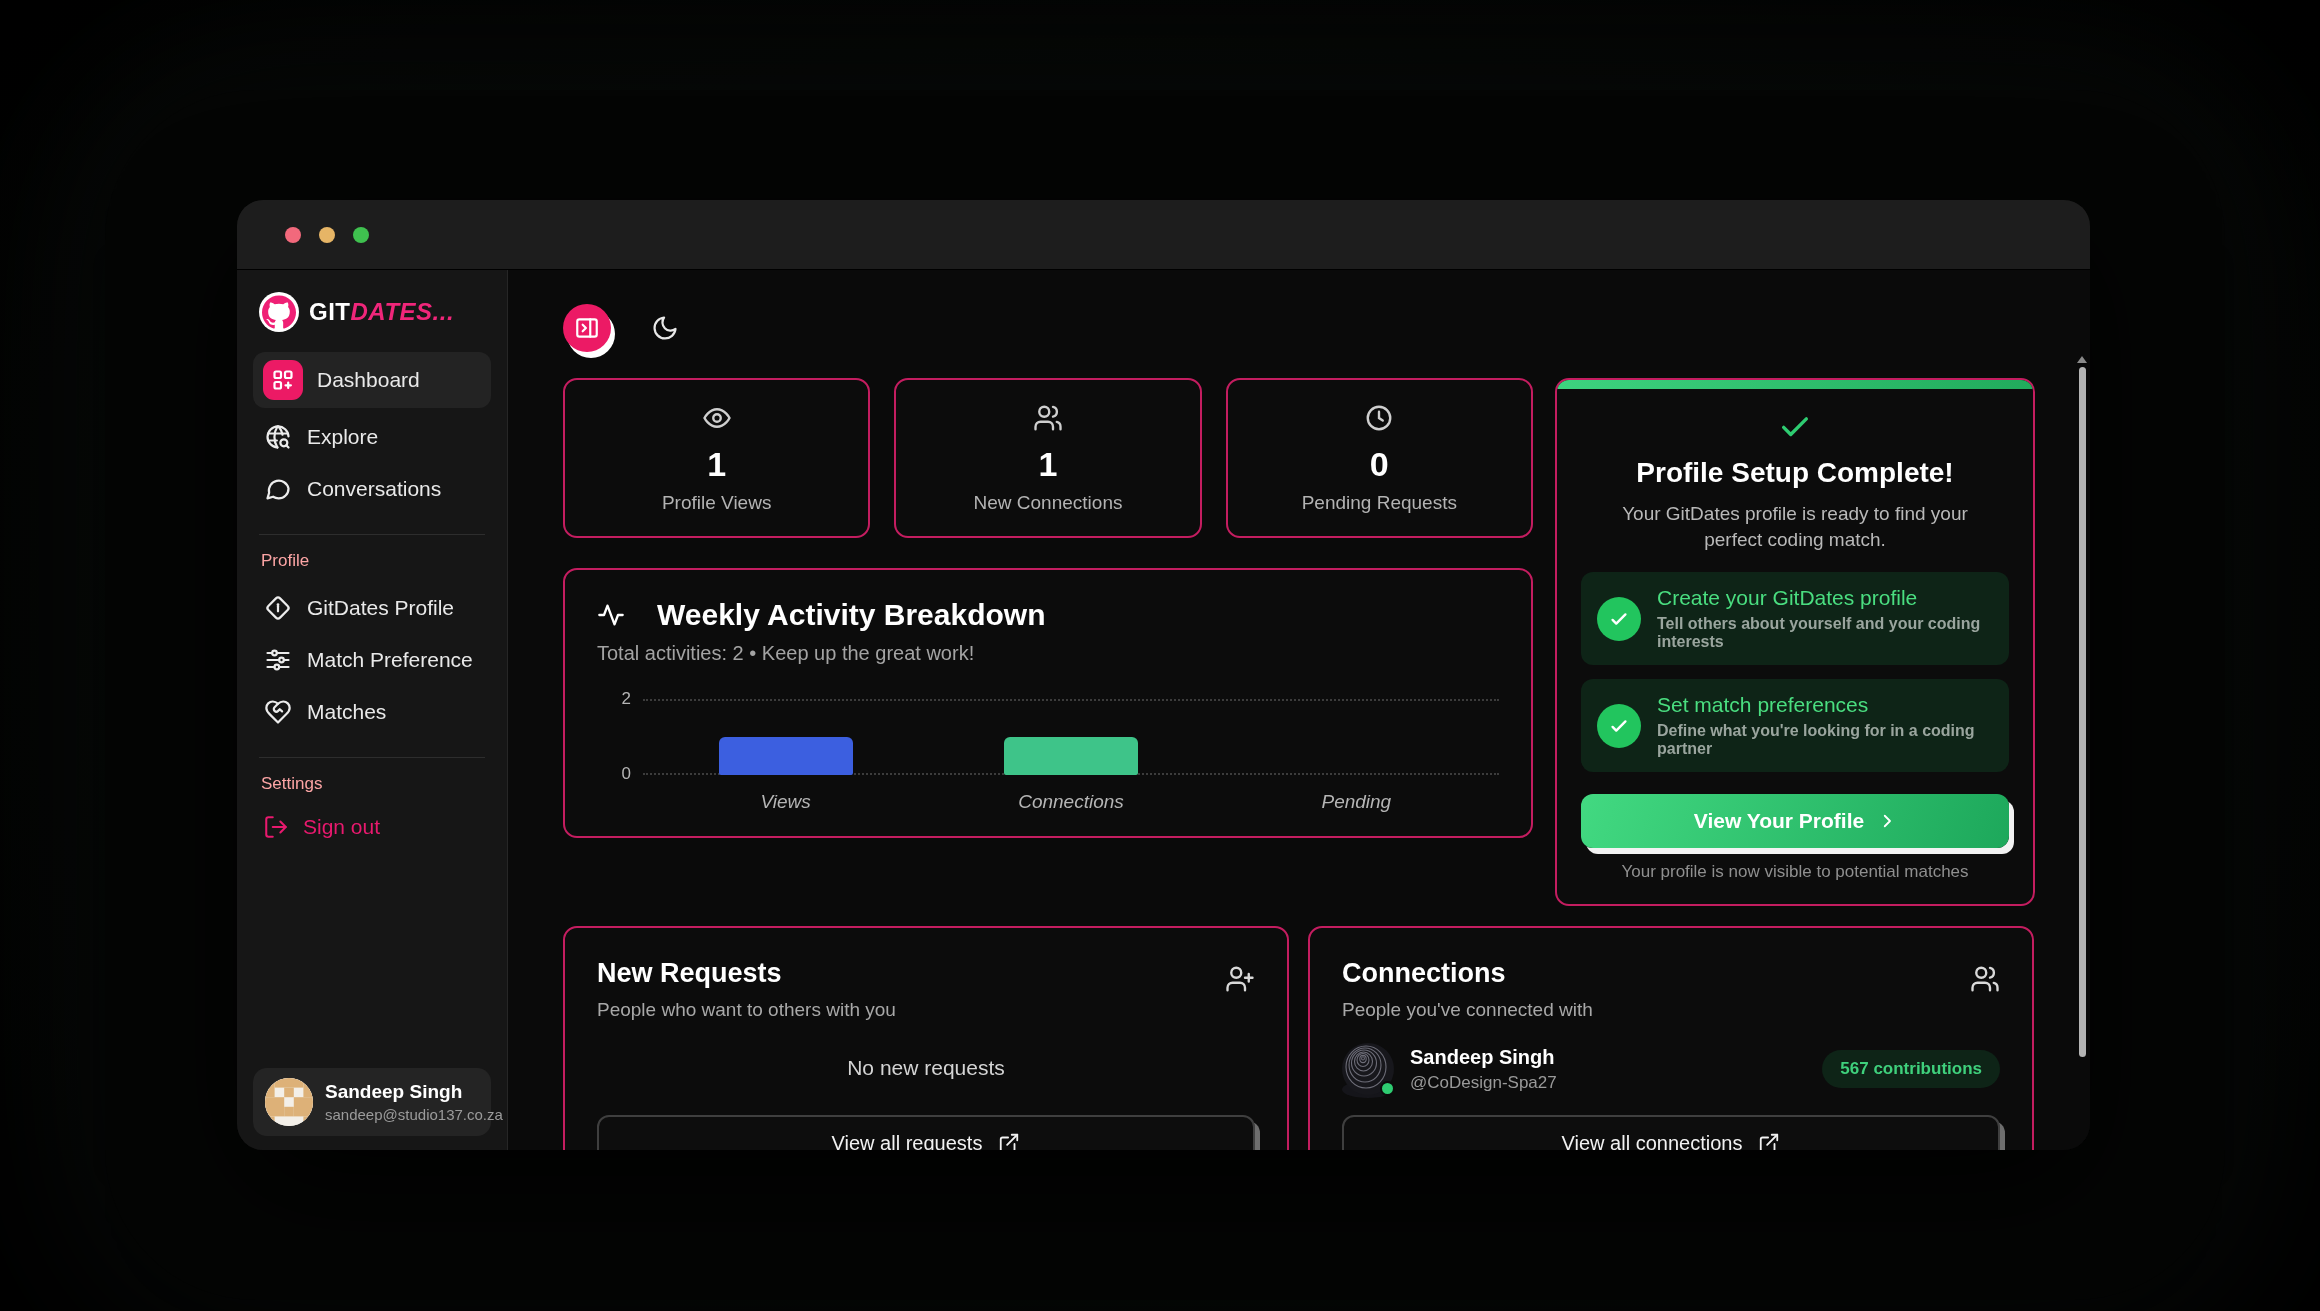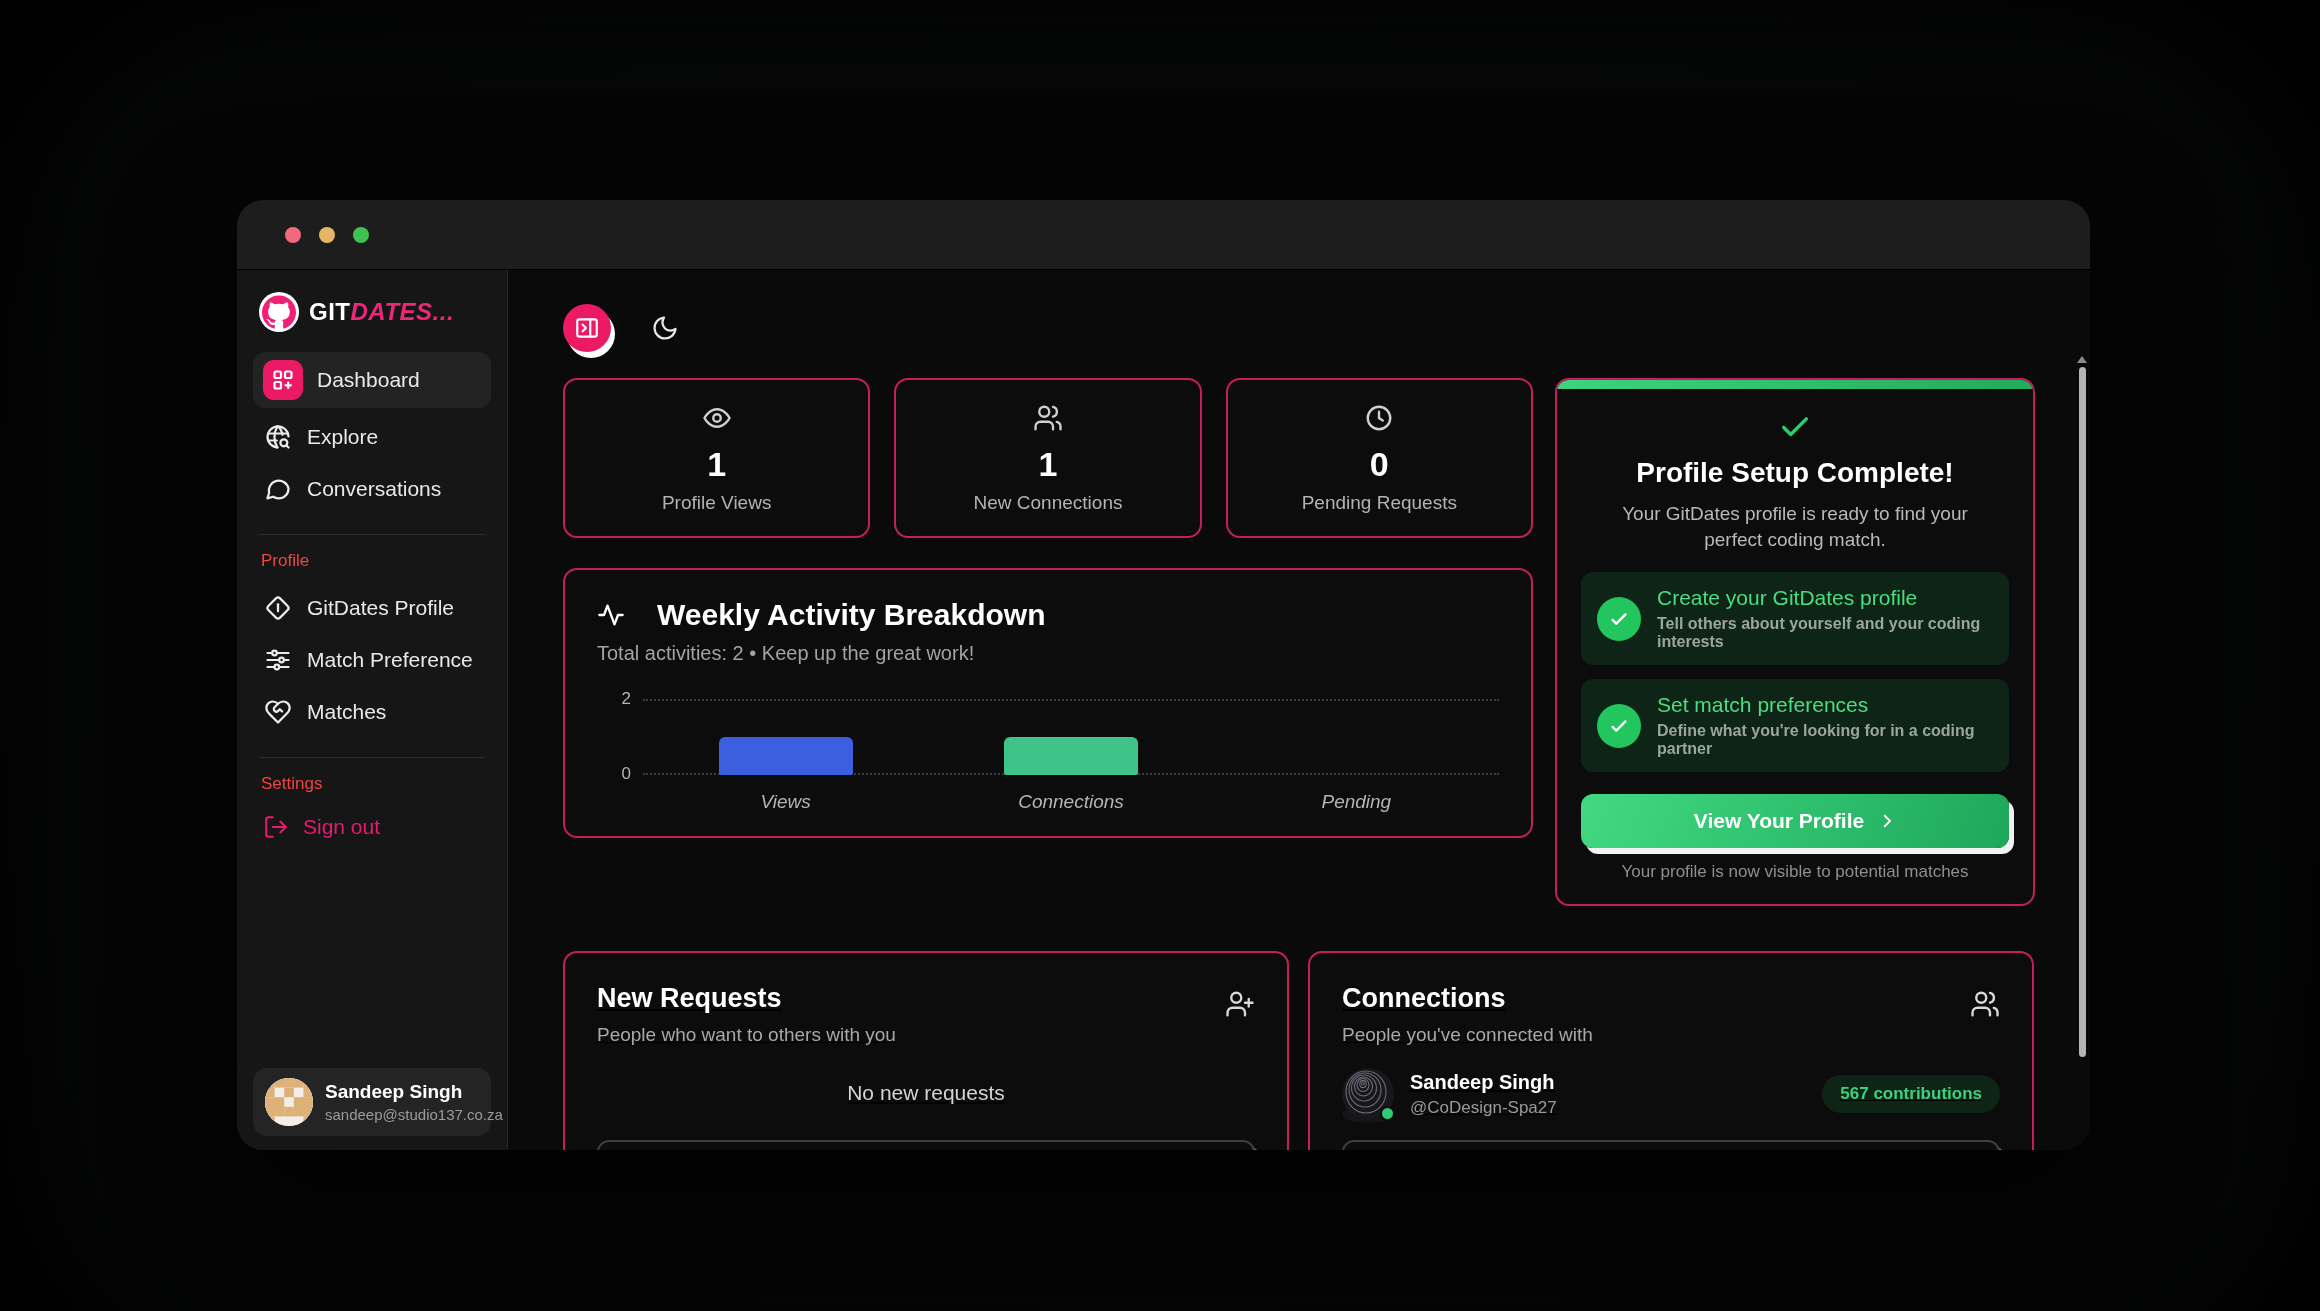--- a/index.html
+++ b/index.html
@@ -33,21 +33,21 @@
   .nav-item { display:flex; align-items:center; gap:14px; padding:8px 10px; border-radius:12px;
               color:#e9e9e9; font-size:21px; cursor:pointer; margin-bottom:6px; }
   .nav-item.active { background:#232323; }
   .nav-ico-plain { width:30px; height:30px; color:#ececec; display:flex; align-items:center; justify-content:center; }
   .nav-ico-plain svg { width:28px; height:28px; }
   .nav-ico-box { width:40px; height:40px; border-radius:11px; background:#ec1a65; color:#fff;
                  display:flex; align-items:center; justify-content:center; }
   .nav-ico-box svg { width:24px; height:24px; }
 
   .side-divider { border-top:1px solid #2d2d2d; margin:16px 6px; }
-  .section-label { color:#ef4444; font-size:17px; padding:0 8px 14px 8px; }
+  .section-label { color:#fca5a5; font-size:17px; padding:0 8px 14px 8px; }
   .signout { display:flex; align-items:center; gap:14px; color:#e8196e; font-size:21px;
              padding:6px 10px; cursor:pointer; }
   .signout svg { width:26px; height:26px; }
   .side-spacer { flex:1; }
   .user-card { background:#242424; border-radius:14px; padding:10px 12px; display:flex;
                align-items:center; gap:12px; }
   .user-avatar { width:48px; height:48px; border-radius:50%; overflow:hidden; background:#f3efe8;
                  flex:0 0 48px; }
   .user-name { color:#fff; font-size:19px; font-weight:700; }
   .user-email { color:#9b9b9b; font-size:15px; margin-top:3px; }
@@ -113,21 +113,21 @@
   .si-desc { color:#9aa59e; font-size:16px; margin-top:5px;font-weight:bold; }
   .view-profile-btn { margin-top:22px; align-self:stretch; height:54px; border:none; cursor:pointer;
                       border-radius:12px; background:linear-gradient(110deg,#42d981,#1da85b);
                       color:#fff; font-size:21px; font-weight:600; display:flex; align-items:center;
                       justify-content:center; gap:14px; box-shadow:5px 6px 0 #f2f2f2;
                       font-family:"Liberation Sans", sans-serif; }
   .view-profile-btn svg { width:18px; height:18px; }
   .setup-footer { color:#8f8f8f; font-size:17px; margin-top:14px; text-align:center; }
 
   
-  .bottom-grid { display:grid; grid-template-columns:1fr 1fr; gap:19px; margin-top:45px;text-decoration:underline; }
+  .bottom-grid { display:grid; grid-template-columns:1fr 1fr; gap:19px; margin-top:20px; }
   .list-card { height:275px; padding:30px 32px 28px 32px; display:flex; flex-direction:column; }
   .card-head { display:flex; align-items:flex-start; justify-content:space-between; }
   .card-title { color:#fff; font-size:27px; font-weight:700; }
   .card-sub { color:#a8a8a8; font-size:19px; margin-top:10px; }
   .head-icon { color:#d9d9d9; margin-top:6px; }
   .head-icon svg { width:30px; height:30px; }
   .empty-zone { flex:1; display:flex; align-items:center; justify-content:center;
                 color:#d4d4d4; font-size:21px; }
   .ghost-btn { height:56px; border-radius:12px; border:2px solid #3f3f3f; background:#0d0d0d;
                color:#f2f2f2; font-size:20px; display:flex; align-items:center; justify-content:center;

